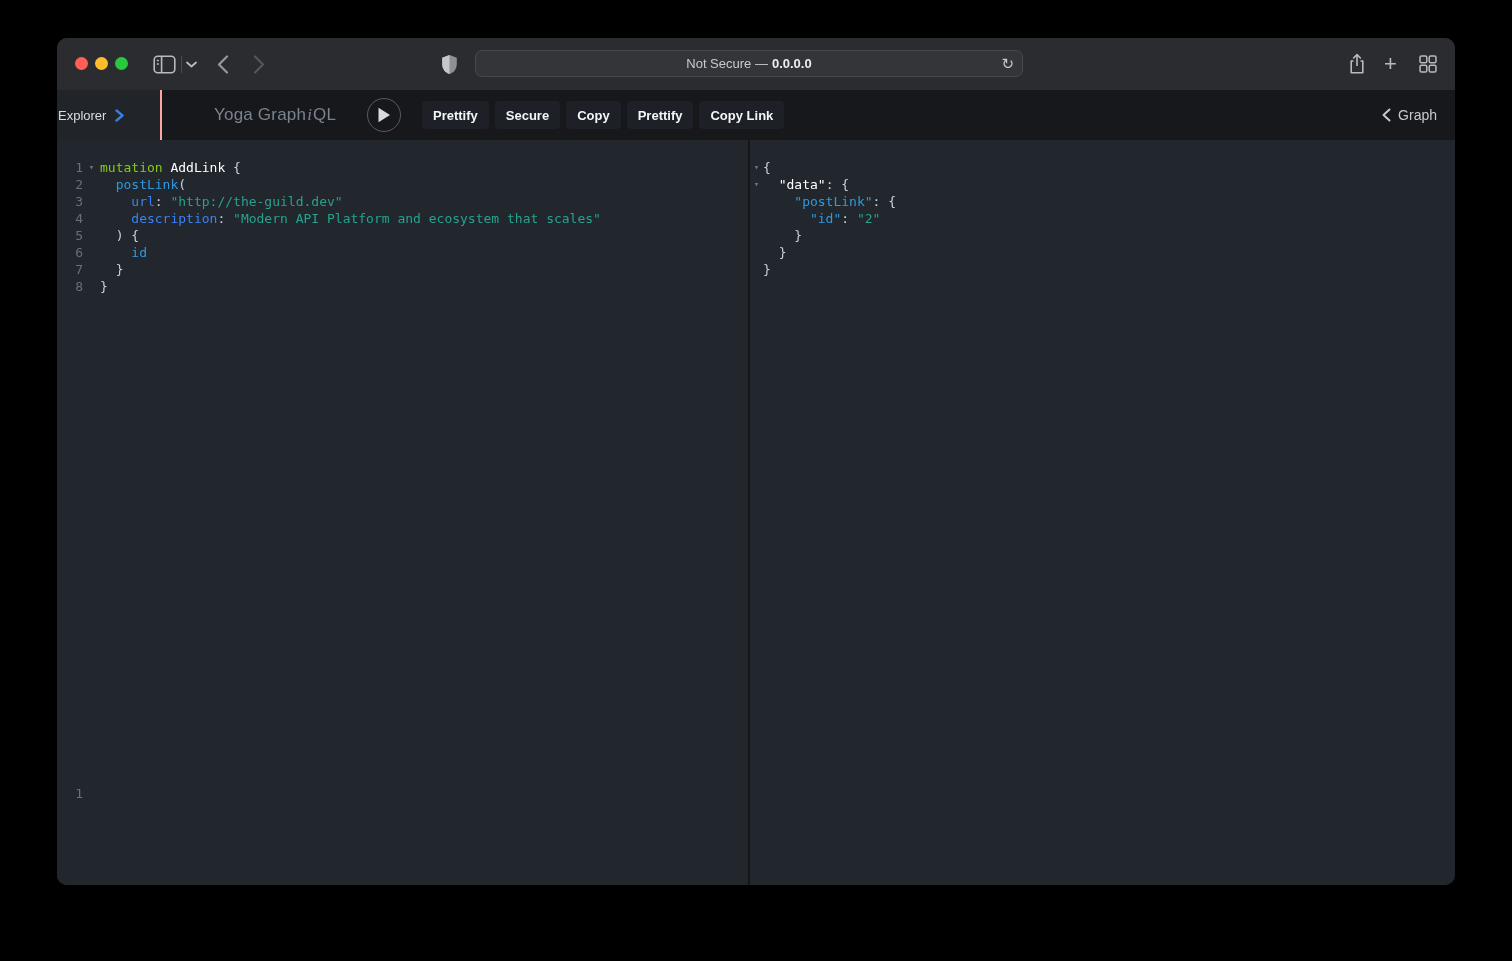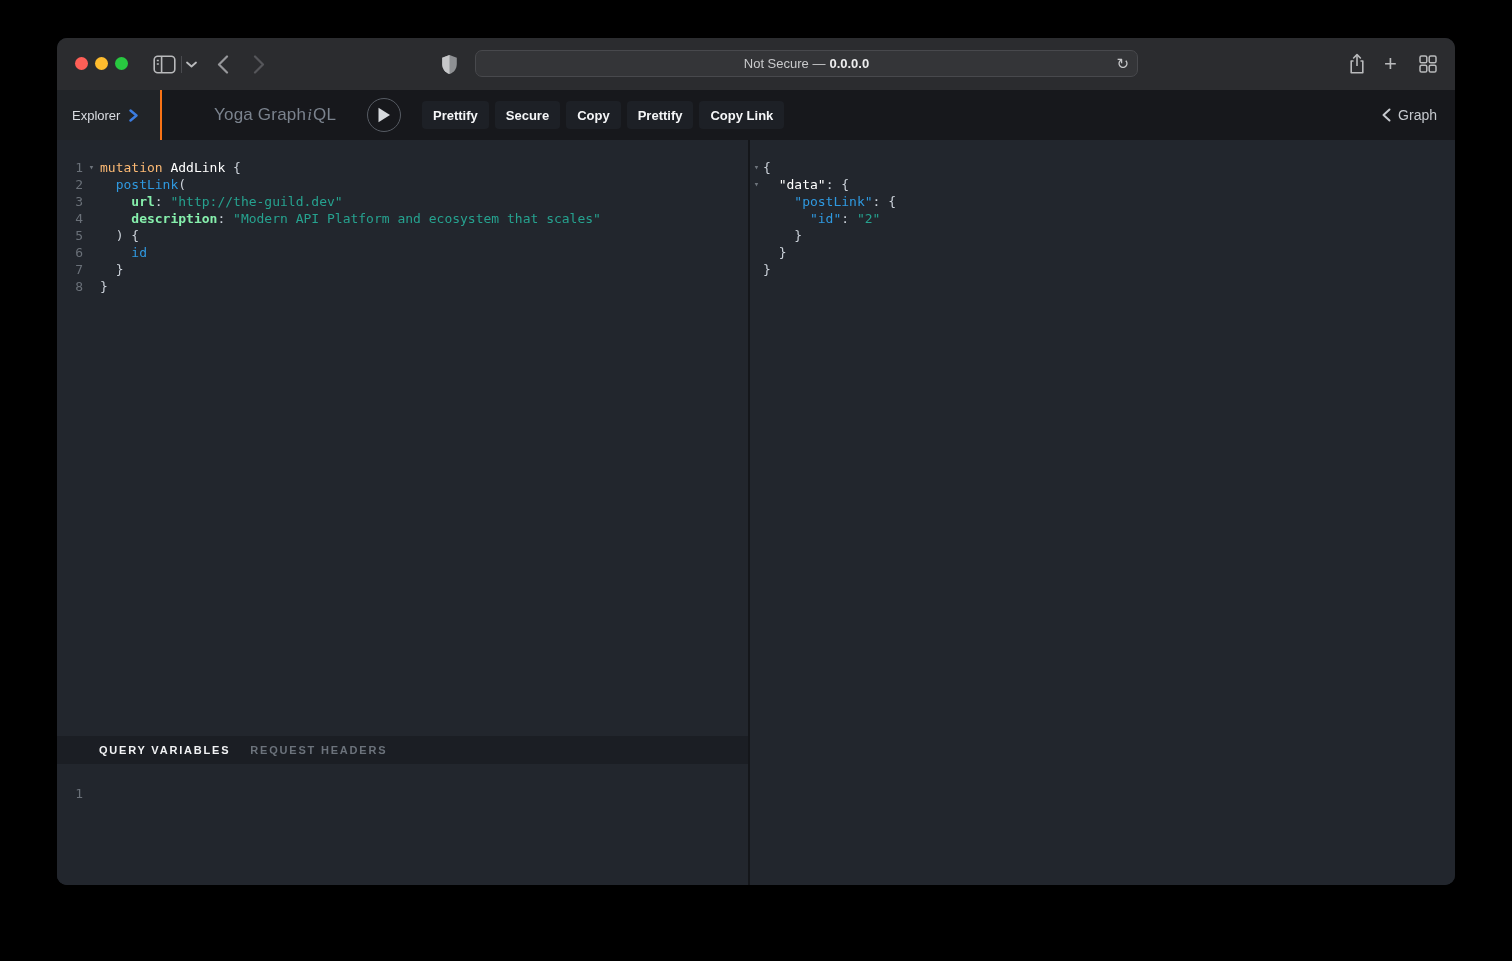--- a/index.html
+++ b/index.html
@@ -10,33 +10,33 @@
             border-radius:10px; overflow:hidden; background:#22262d;
             box-shadow:0 22px 60px rgba(0,0,0,.65); }
 
   
   .chrome { position:relative; height:52px; background:#2b2c2f; }
   .traffic { position:absolute; left:18px; top:19px; display:flex; gap:7px; }
   .tl { width:13px; height:13px; border-radius:50%; }
   .chrome svg { display:block; }
   .cicon { position:absolute; top:0; height:52px; display:flex; align-items:center; }
   .nav-sep { position:absolute; left:124px; top:18px; width:1px; height:17px; background:#4a4b4f; }
-  .urlbar { position:absolute; left:418px; top:12px; width:663px; height:27px;
+  .urlbar { position:absolute; left:418px; top:12px; width:548px; height:27px;
             background:#343538; border:1px solid #48494d; border-radius:7px;
             display:flex; align-items:center; justify-content:center;
             font-size:13px; color:#c9cacc; }
   .urlbar .host { color:#ededee; font-weight:700; margin-left:4px; }
   .reload { position:absolute; right:8px; top:50%; transform:translateY(-52%);
             color:#c6c7c9; font-size:15px; line-height:1; cursor:default; }
 
   
   .gtoolbar { position:relative; height:50px; background:#17181c; }
   .explorer { position:absolute; left:0; top:0; width:105px; height:100%;
-              background:#212428; border-right:2px solid #f97316;
-              display:flex; align-items:center; padding-left:15px; gap:9px; }
+              background:#212428; border-right:2px solid #fca5a5;
+              display:flex; align-items:center; padding-left:1px; gap:9px; }
   .explorer .lbl { font-size:13px; color:#d9dce1; }
   .gql-title { position:absolute; left:157px; top:0; height:100%; display:flex;
                align-items:center; font-size:17px; color:#7b838e; letter-spacing:.2px; }
   .gql-title .it { font-style:italic; font-family:"Liberation Serif", serif; padding:0 1px; }
   .playbtn { position:absolute; left:310px; top:8px; width:34px; height:34px;
              border-radius:50%; border:1.5px solid #565b63; background:transparent;
              display:flex; align-items:center; justify-content:center; cursor:pointer; }
   .btnrow { position:absolute; left:365px; top:11px; display:flex; gap:6px; }
   .tbtn { height:28px; padding:0 11px; background:#1d2026; border:none; border-radius:4px;
           color:#f5f6f8; font-size:13px; font-weight:bold;
@@ -50,24 +50,24 @@
   .vsplit { width:2px; background:#14161a; }
   .pane-right { flex:1; background:#22262d; padding-top:19px; }
   .editor { flex:1; padding-top:19px; overflow:hidden; }
 
   .code-line { display:flex; line-height:17px; font-family:"DejaVu Sans Mono", monospace;
                font-size:13px; }
   .ln { width:26px; text-align:right; color:#6a7078; flex:none; }
   .fold { width:17px; text-align:center; color:#6e747c; font-size:9px; line-height:17px; flex:none; }
   .rfold { width:13px; text-align:center; color:#6e747c; font-size:9px; line-height:17px; flex:none; }
   .code-text { white-space:pre; color:#ccd2da; }
-  .c-kw  { color:#fdba74; }
+  .c-kw  { color:#84cc16; }
   .c-def { color:#ffffff; }
   .c-prop{ color:#2f99e0; }
-  .c-attr{ color:#86efac; font-weight:bold; }
+  .c-attr{ color:#3b82f6; font-weight:normal; }
   .c-str { color:#26a28f; }
   .c-pu  { color:#ccd2da; }
 
   
   .tabbar { height:28px; background:#1b1e24; display:flex; align-items:center;
             padding-left:42px; gap:20px; }
   .vtab { font-size:11px; font-weight:bold; letter-spacing:1.8px; cursor:pointer; }
   .vtab.active { color:#f2f3f5; }
   .vtab.inactive { color:#6c737c; }
   .vars { height:121px; background:#22262d; padding-top:21px; }
@@ -219,24 +219,20 @@
             <span class="ln">7</span>
             <span class="fold"></span>
             <span class="code-text"><span class="c-pu">  }</span></span>
           </div>
           <div class="code-line">
             <span class="ln">8</span>
             <span class="fold"></span>
             <span class="code-text"><span class="c-pu">}</span></span>
           </div>
         </div>
-      <div class="tabbar">
-        <span class="vtab active">QUERY VARIABLES</span>
-        <span class="vtab inactive">REQUEST HEADERS</span>
-      </div>
       <div class="vars">
         <div class="code-line">
           <span class="ln">1</span>
         </div>
       </div>
     </div>
     <div class="vsplit"></div>
     <div class="pane-right">
         <div class="code-line">
           <span class="rfold">▾</span>

